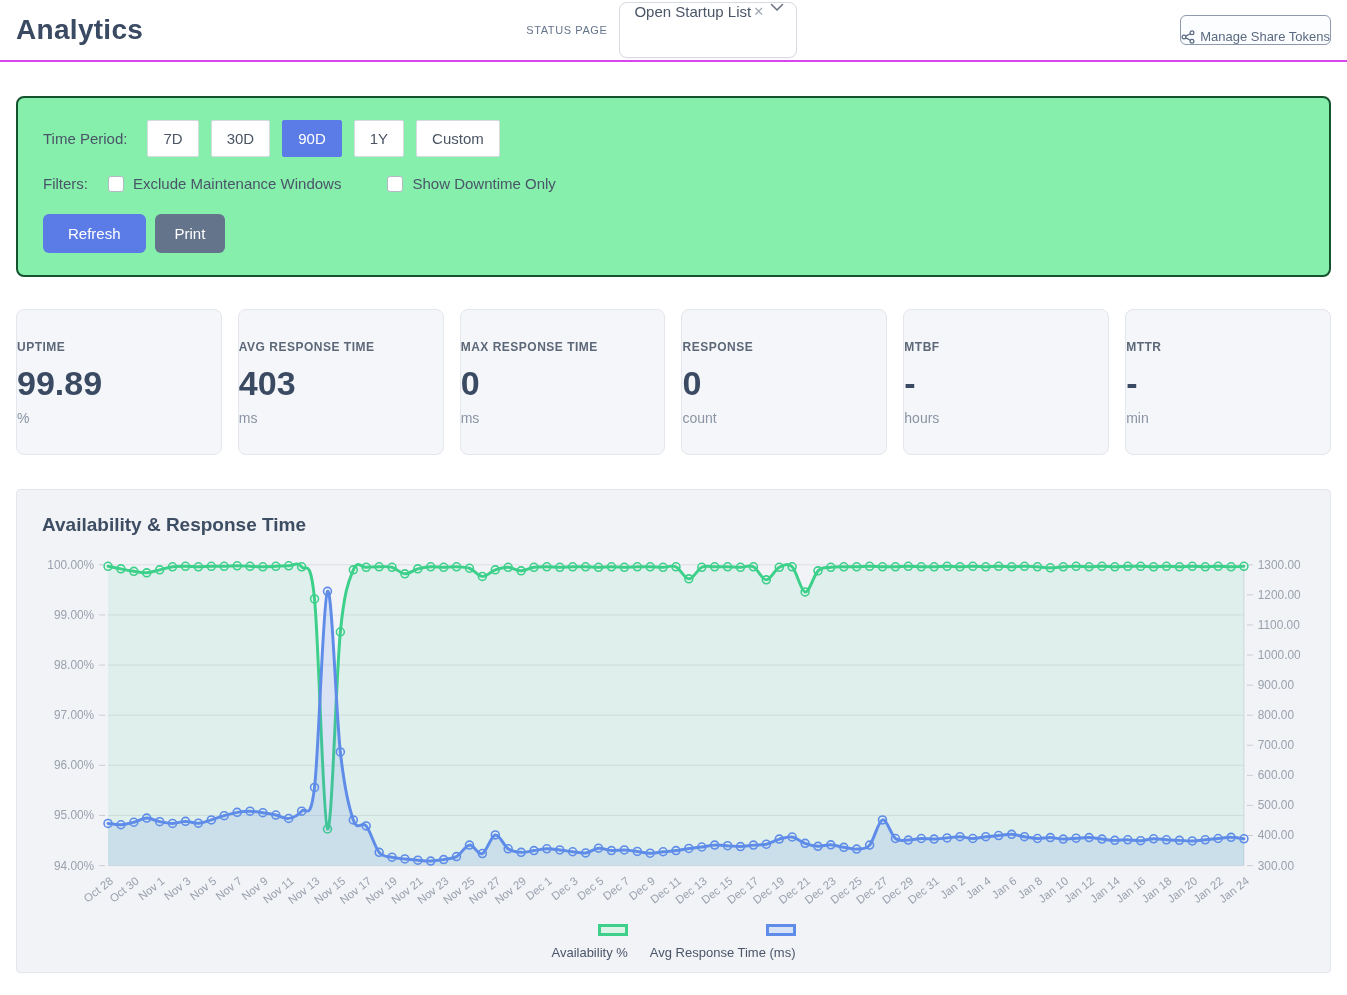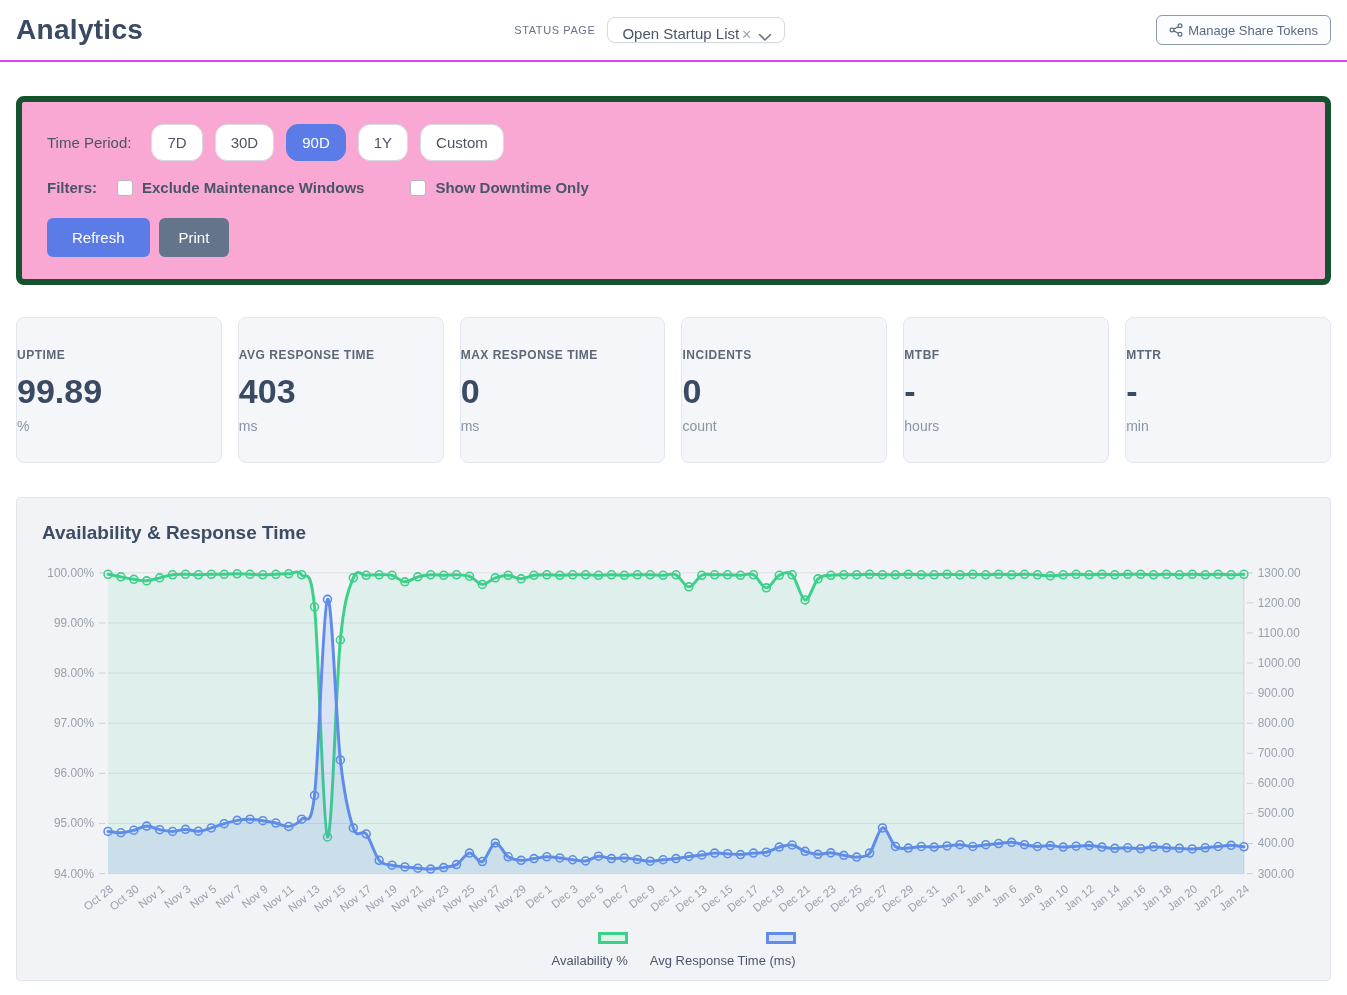--- a/index.html
+++ b/index.html
@@ -6,38 +6,38 @@
   body {
     margin: 0; width: 1347px; height: 995px; background: #ffffff;
     font-family: "Liberation Sans", sans-serif; color: #4a5568; overflow: hidden;
   }
   
   .page-header { display: flex; align-items: center; justify-content: space-between;
     height: 62px; padding: 0 16px; border-bottom: 2px solid #d946ef; }
   .page-title { font-size: 28px; font-weight: 700; color: #3a4a62; margin: 0; letter-spacing: .3px; }
   .status-select-group { display: flex; align-items: center; gap: 12px; }
   .status-label { font-size: 11px; font-weight: 400; color: #64748b; letter-spacing: .6px; }
-  .select-box { display: flex; align-items: flex-end; height: 26px; padding: 0 12px 0 14px;
+  .select-box { display: flex; align-items: flex-start; height: 56px; padding: 0 12px 0 14px;
     border: 1px solid #d6dae1; border-radius: 8px; background: #fff; cursor: pointer;
     box-shadow: 0 1px 2px rgba(20,30,60,.04); }
   .select-value { font-size: 15px; color: #4a5568; }
   .clear-x { font-size: 13px; color: #a0a8b3; margin: 1px 6px 0 2px; }
-  .tokens-btn { display: flex; align-items: center; gap: 5px; height: 30px; padding: 0 12px;
+  .tokens-btn { display: flex; align-items: flex-end; gap: 5px; height: 30px; padding: 0 0;
     border: 1px solid #8d99ad; border-radius: 6px; background: #fcfdfe; font-size: 13px;
     color: #5a6a82; cursor: pointer; font-family: inherit; }
   
-  .filter-panel { margin: 34px 16px 0; border: 6px solid #14532d; border-radius: 8px;
-    padding: 22px 25px; background: #f9a8d4; }
+  .filter-panel { margin: 34px 16px 0; border: 2px solid #14532d; border-radius: 8px;
+    padding: 22px 25px; background: #86efac; }
   .row { display: flex; align-items: center; }
   .row-label { font-size: 15px; color: #4a5568; margin-right: 20px; }
   .tp-btn { min-width: 46px; padding: 9px 15px; margin-right: 12px; border: 1px solid #d6dae1;
-    border-radius: 12px; background: #fff; font-size: 15px; color: #4b5563; cursor: pointer;
+    border-radius: 2px; background: #fff; font-size: 15px; color: #4b5563; cursor: pointer;
     font-family: inherit; }
   .tp-btn.selected { background: #5b7ce6; border-color: #5b7ce6; color: #fff; }
-  .filters-row { margin-top: 18px; font-weight: bold; }
+  .filters-row { margin-top: 18px; }
   .cb { display: flex; align-items: center; gap: 9px; margin-right: 46px; font-size: 15px;
     color: #4a5568; cursor: pointer; }
   .box { width: 16px; height: 16px; border: 1.5px solid #b3bac5; border-radius: 3px;
     background: #fff; display: inline-block; flex: none; }
   .actions-row { margin-top: 22px; gap: 9px; }
   .btn-primary { background: #5b7ce6; color: #fff; border: none; border-radius: 6px;
     padding: 11px 25px; font-size: 15px; cursor: pointer; font-family: inherit; }
   .btn-slate { background: #64748b; color: #fff; border: none; border-radius: 6px;
     padding: 11px 20px; font-size: 15px; cursor: pointer; font-family: inherit; }
   
@@ -121,21 +121,21 @@
     <div class="stat-label">AVG RESPONSE TIME</div>
     <div class="stat-value">403</div>
     <div class="stat-unit">ms</div>
   </div>
   <div class="stat-card">
     <div class="stat-label">MAX RESPONSE TIME</div>
     <div class="stat-value">0</div>
     <div class="stat-unit">ms</div>
   </div>
   <div class="stat-card">
-    <div class="stat-label">INCIDENTS</div>
+    <div class="stat-label">RESPONSE</div>
     <div class="stat-value">0</div>
     <div class="stat-unit">count</div>
   </div>
   <div class="stat-card">
     <div class="stat-label">MTBF</div>
     <div class="stat-value">-</div>
     <div class="stat-unit">hours</div>
   </div>
   <div class="stat-card">
     <div class="stat-label">MTTR</div>

